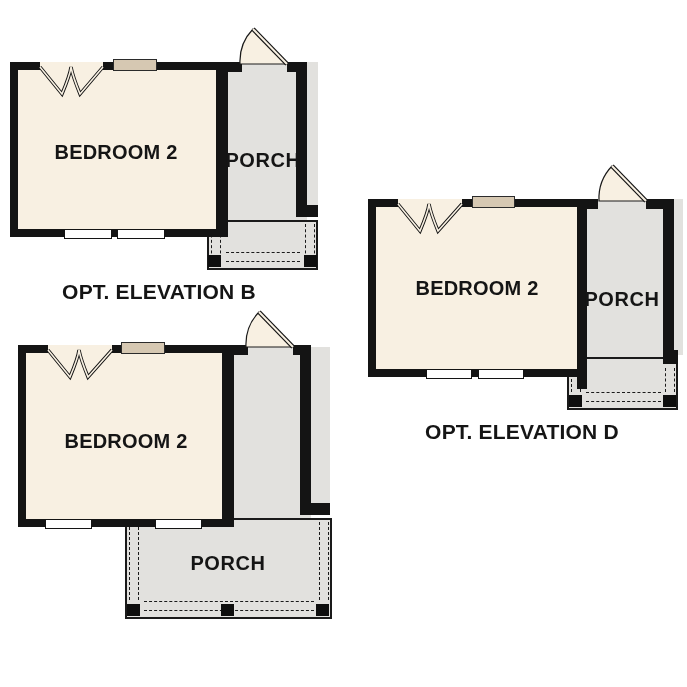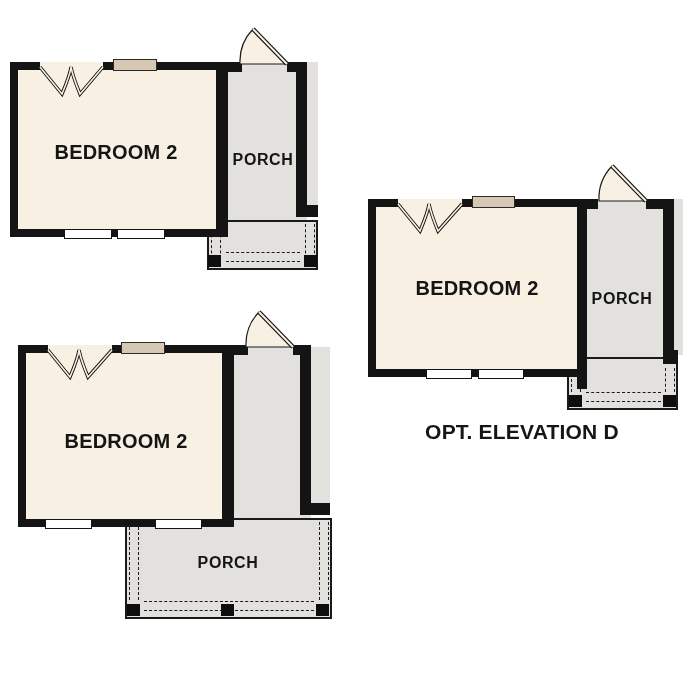--- a/index.html
+++ b/index.html
@@ -27,21 +27,21 @@
   .dash-v{position:absolute;width:0;border-left:1.5px dashed #1a1a1a;}
   .dash-h{position:absolute;height:0;border-top:1.5px dashed #1a1a1a;}
   .post{position:absolute;background:#0e0e0e;}
   .window{position:absolute;background:#ffffff;border:1.5px solid #141414;box-sizing:border-box;}
   .tan{position:absolute;background:var(--header-fill,#d6c8b2);border:1px solid #2b2b2b;box-sizing:border-box;}
   .label{
     position:absolute;transform:translate(-50%,-50%);
     font-weight:bold;color:#151515;white-space:nowrap;
   }
   .room-label{font-size:20px;letter-spacing:0.2px;}
-  .porch-label{font-size:16px;letter-spacing:0.6px;}
+  .porch-label{font-size:20px;letter-spacing:0.6px;}
   .caption{font-size:21px;letter-spacing:0.2px;}
   svg.overlay{position:absolute;left:0;top:0;pointer-events:none;}
   .dbl-o{fill:none;stroke:var(--wall,#141414);stroke-width:3.4;}
   .dbl-i{fill:none;stroke:var(--room-fill,#f8f0e2);stroke-width:1.6;}
   .leaf-o{fill:none;stroke:var(--wall,#141414);stroke-width:4.4;}
   .leaf-i{fill:none;stroke:var(--room-fill,#f8f0e2);stroke-width:2;}
   .wedge{fill:var(--room-fill,#f8f0e2);stroke:#1a1a1a;stroke-width:1.2;}
 </style>
 </head>
 <body>
@@ -77,20 +77,21 @@
         <path class="dbl-i" d="M40,67 L62,94 Q70,75 71,67 Q73,77 80,94 L103,67"></path>
       </g>
       <g>
         <path class="wedge" d="M287,64 L253,29 A47,47 0 0 0 240,64 Z"></path>
         <path class="leaf-o" d="M287,64 L253,29"></path>
         <path class="leaf-i" d="M287,64 L253,29"></path>
       </g>
     </svg>
     <div class="label room-label" style="left:116px;top:152px;">BEDROOM 2</div>
     <div class="label porch-label" style="left:263px;top:160px;">PORCH</div>
+    <div class="label caption" style="left:159px;top:292px;">OPT. ELEVATION B</div>
   </div>
 
   <div class="plan">
     <div class="fill porchfill" style="left:311px;top:347px;width:19px;height:163px;"></div>
     <div class="fill porchfill" style="left:222px;top:345px;width:89px;height:175px;"></div>
     <div class="slab" style="left:125px;top:518px;width:207px;height:101px;"></div>
     <div class="dash-v" style="left:129px;top:522px;height:78px;"></div>
     <div class="dash-v" style="left:138px;top:522px;height:78px;"></div>
     <div class="dash-v" style="left:319px;top:522px;height:78px;"></div>
     <div class="dash-v" style="left:328px;top:522px;height:78px;"></div>

